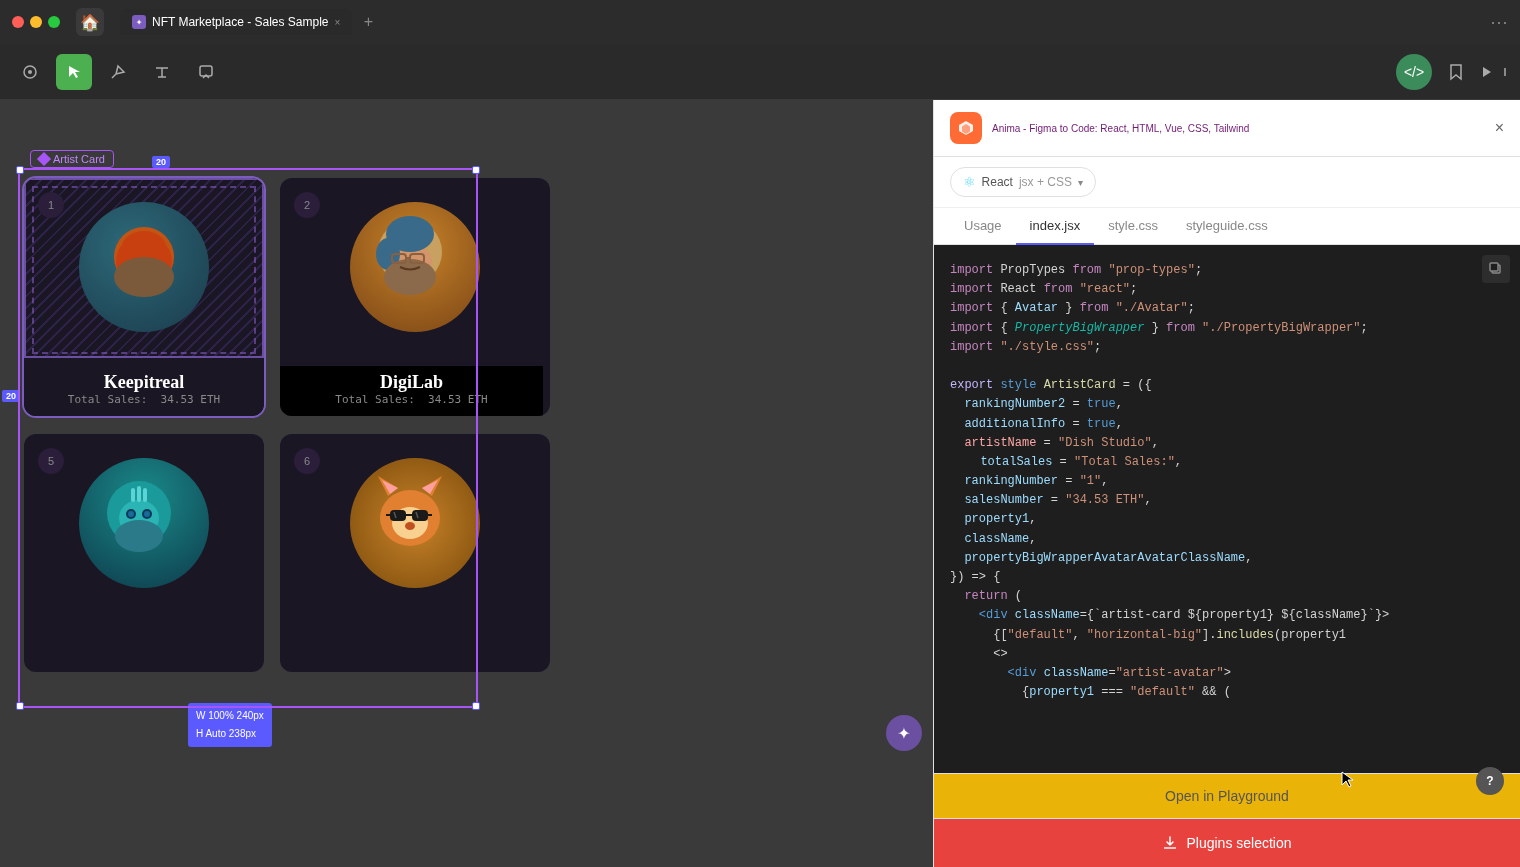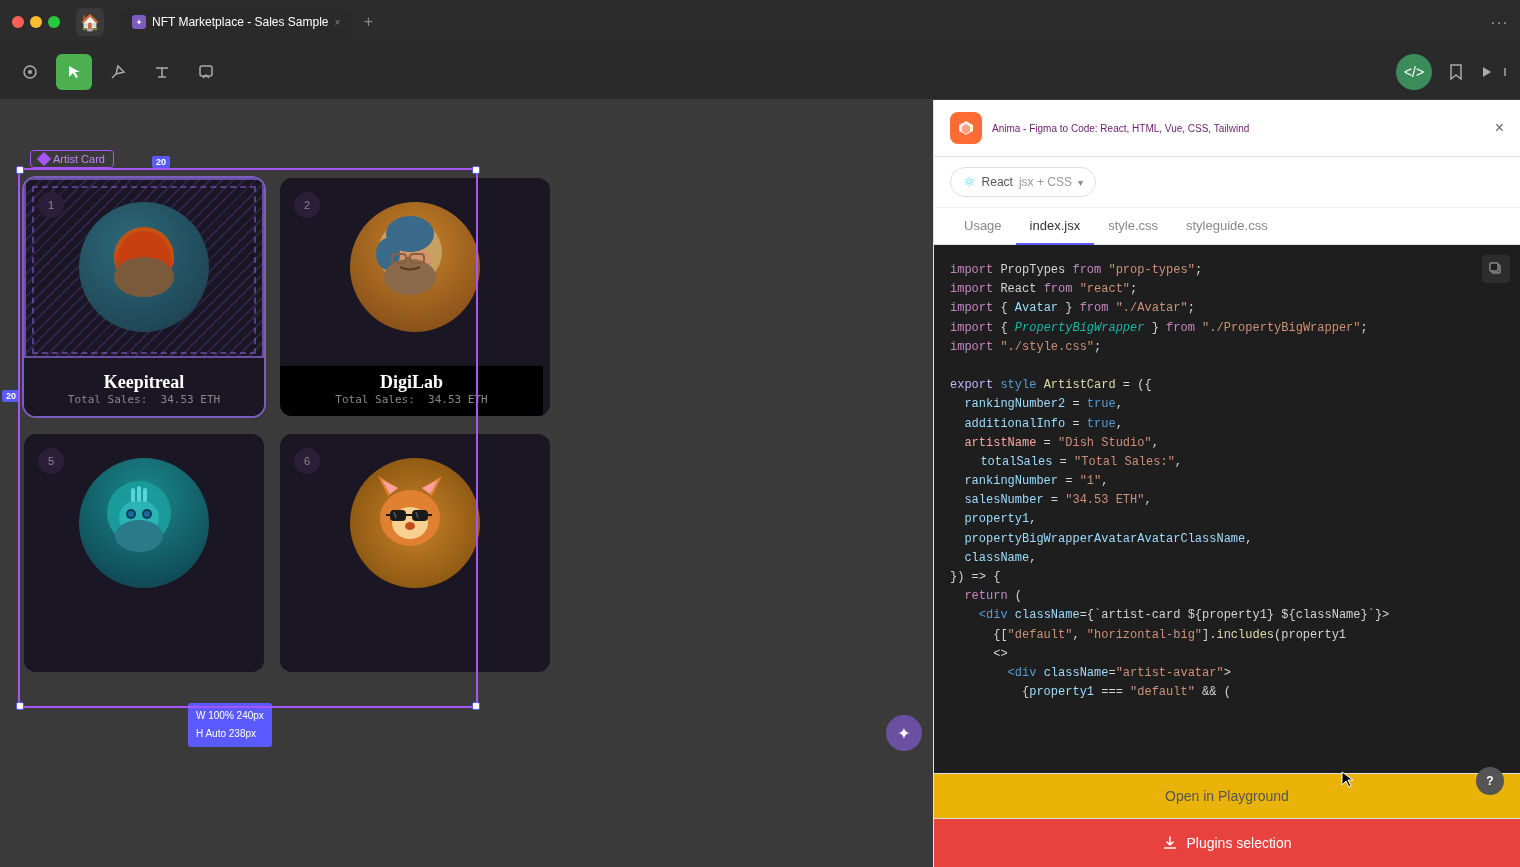--- a/index.html
+++ b/index.html
@@ -556,24 +556,24 @@
       <div>
         <span>&nbsp;&nbsp;</span><span style="color:#9cdcfe;">rankingNumber</span><span> = </span><span style="color:#ce9178;">"1"</span><span>,</span>
       </div>
       <div>
         <span>&nbsp;&nbsp;</span><span style="color:#9cdcfe;">salesNumber</span><span> = </span><span style="color:#ce9178;">"34.53 ETH"</span><span>,</span>
       </div>
       <div>
         <span>&nbsp;&nbsp;</span><span style="color:#9cdcfe;">property1</span><span>,</span>
       </div>
       <div>
+        <span>&nbsp;&nbsp;</span><span style="color:#9cdcfe;">className</span><span>,</span>
+      </div>
+      <div>
         <span>&nbsp;&nbsp;</span><span style="color:#9cdcfe;">propertyBigWrapperAvatarAvatarClassName</span><span>,</span>
-      </div>
-      <div>
-        <span>&nbsp;&nbsp;</span><span style="color:#9cdcfe;">className</span><span>,</span>
       </div>
       <div>
         <span>}) =&gt; {</span>
       </div>
       <div>
         <span>&nbsp;&nbsp;</span><span style="color:#c586c0;">return</span><span> (</span>
       </div>
       <div>
         <span>&nbsp;&nbsp;&nbsp;&nbsp;</span><span style="color:#569cd6;">&lt;div</span><span> </span><span style="color:#9cdcfe;">className</span><span>={`artist-card ${property1} ${className}`}&gt;</span>
       </div>

